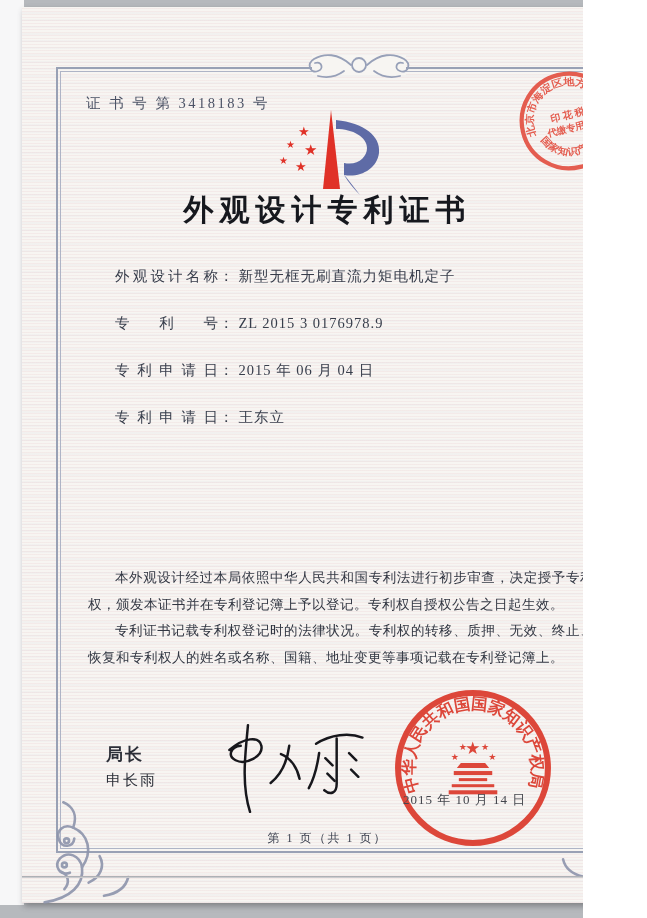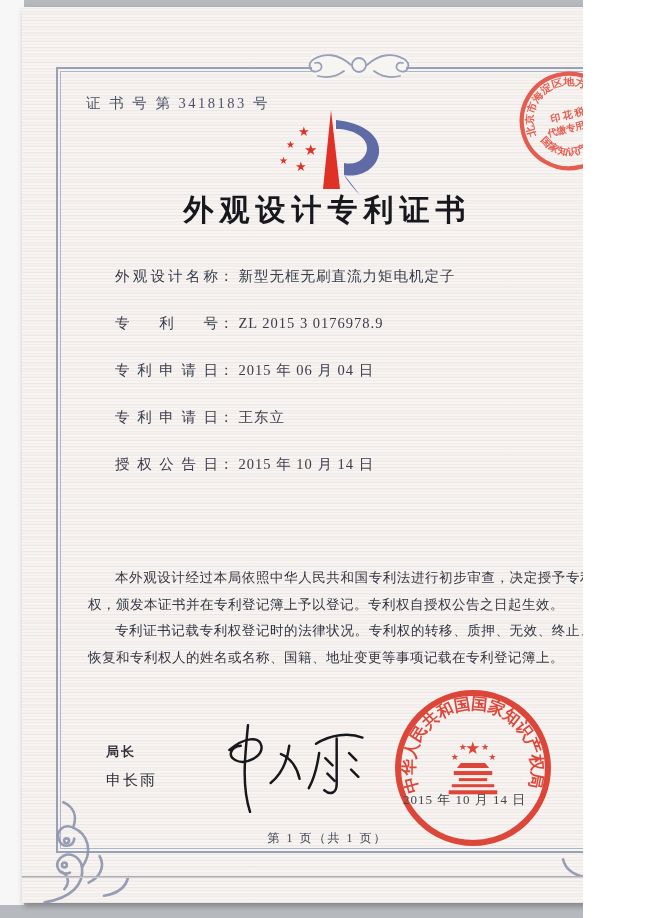--- a/index.html
+++ b/index.html
@@ -20,21 +20,21 @@
   .logo { position:absolute; left:252px; top:103px; width:115px; height:86px; }
   .title { position:absolute; left:34px; top:183px; width:543px; text-align:center;
            font-size:30px; font-weight:bold; letter-spacing:6px; color:#16181e; }
   .fields { position:absolute; left:66px; top:260px; width:480px; }
   .field-row { height:47px; font-size:14.5px; color:#373d4b; letter-spacing:1px;margin-left:27px; }
   .field-label { display:inline-block; width:104px; text-align:justify; text-align-last:justify; }
   .field-colon { display:inline-block; margin-right:4px; }
   .body-text { position:absolute; left:66px; top:526px; width:506px; font-size:13.5px;
                line-height:26.5px; color:#313642; text-align:justify; letter-spacing:0.5px;margin-top:32px; }
   .body-text p { text-indent:2em; }
-  .sign-title { position:absolute; left:84px; top:736px; font-size:13px; font-weight:bold; color:#2c2f38; letter-spacing:2px;text-align:right; }
+  .sign-title { position:absolute; left:84px; top:736px; font-size:17px; font-weight:bold; color:#2c2f38; letter-spacing:2px;text-align:right; }
   .sign-name  { position:absolute; left:84px; top:764px; font-size:15px; font-weight:normal; color:#2c2f38; letter-spacing:2px; }
   .signature  { position:absolute; left:170px; top:712px; width:180px; height:98px; }
   .footer { position:absolute; left:34px; top:823px; width:543px; text-align:center;
             font-size:12px; letter-spacing:2px; color:#3b404f; }
   .office-seal { position:absolute; left:370px; top:680px; width:162px; height:162px; opacity:0.92; }
   .seal-date { position:absolute; left:381px; top:784px; font-size:13px; color:#45474e; letter-spacing:1px; font-weight:500; }
   .tax-seal { position:absolute; left:495px; top:62px; width:104px; height:104px; transform:rotate(-14deg); opacity:0.88; }
   .ornament-top { position:absolute; left:266px; top:40px; width:142px; height:36px; }
   .floral-bl { position:absolute; left:16px; top:792px; width:110px; height:110px; }
   .floral-br { position:absolute; left:522px; top:775px; width:106px; height:110px; transform:scaleX(-1); }
@@ -110,23 +110,20 @@
       </div>
       <div class="field-row">
         <span class="field-label">专利号</span><span class="field-colon">：</span><span class="field-value">ZL 2015 3 0176978.9</span>
       </div>
       <div class="field-row">
         <span class="field-label">专利申请日</span><span class="field-colon">：</span><span class="field-value">2015 年 06 月 04 日</span>
       </div>
       <div class="field-row">
         <span class="field-label">专利申请日</span><span class="field-colon">：</span><span class="field-value">王东立</span>
       </div>
-      <div class="field-row">
-        <span class="field-label">授权公告日</span><span class="field-colon">：</span><span class="field-value">2015 年 10 月 14 日</span>
-      </div>
     </div>
 
     <div class="body-text">
       <p>本外观设计经过本局依照中华人民共和国专利法进行初步审查，决定授予专利权，颁发本证书并在专利登记簿上予以登记。专利权自授权公告之日起生效。</p>
       <p>专利证书记载专利权登记时的法律状况。专利权的转移、质押、无效、终止、恢复和专利权人的姓名或名称、国籍、地址变更等事项记载在专利登记簿上。</p>
     </div>
 
     <div class="sign-title">局长</div>
     <div class="sign-name">申长雨</div>
 

